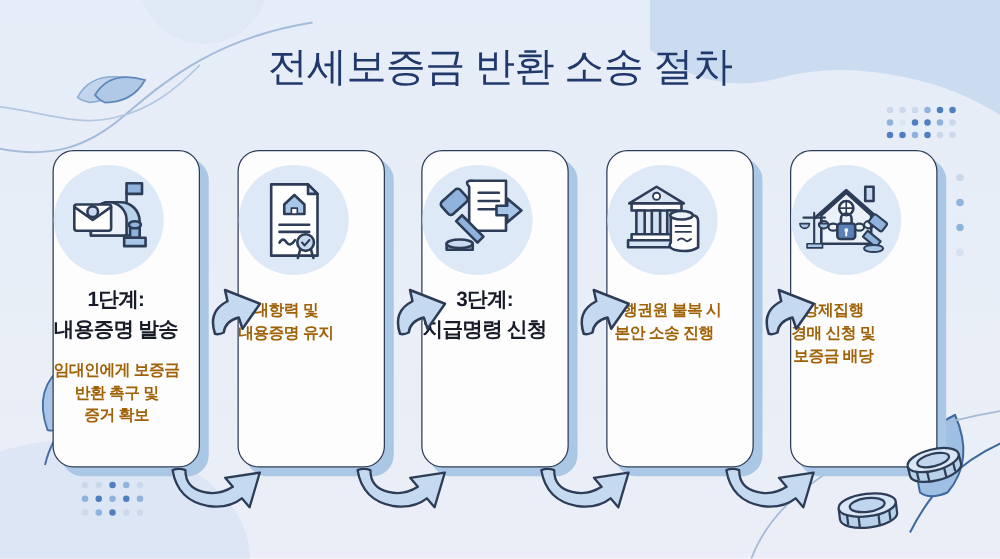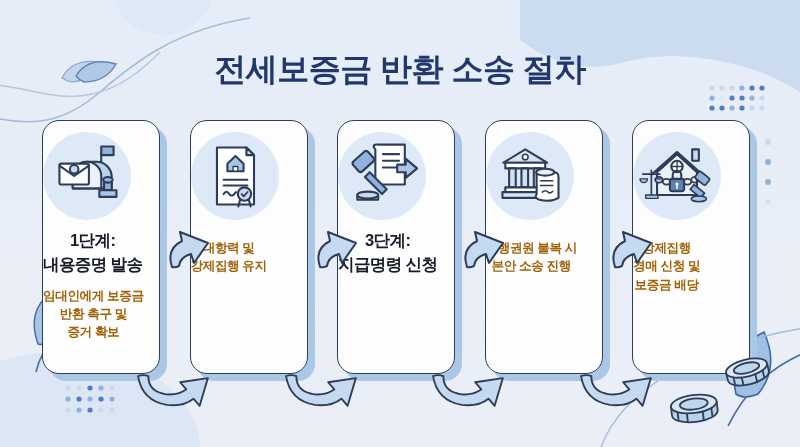--- a/index.html
+++ b/index.html
@@ -7,22 +7,22 @@
   body { font-family:"Liberation Sans","DejaVu Sans",sans-serif; }
   .stage {
     position:relative; width:800px; height:447px;
     background:linear-gradient(180deg,#e5edf8 0%,#e9eef7 60%,#ebeef6 100%);
     overflow:hidden;
   }
   svg { display:block; }
   .deco { position:absolute; pointer-events:none; }
 
   .title {
-    position:absolute; left:0; top:48px; width:800px;
-    text-align:center; font-size:32px; font-weight:700;
+    position:absolute; left:0; top:32px; width:800px;
+    text-align:center; font-size:32px; font-weight:400;
     color:#21386b; letter-spacing:-0.5px;
   }
 
   .cards { position:absolute; left:42px; top:120px; width:708px; height:254px;
            display:flex; justify-content:space-between; }
   .card {
     width:118px; height:254px; background:#fdfdfd;
     border:1.6px solid #2e3d57; border-radius:17px;
     box-shadow:7px 7px 0 #aac7e6;
     display:flex; flex-direction:column; align-items:flex-start;
@@ -167,21 +167,21 @@
             <line x1="28" y1="44" x2="53" y2="44"></line>
             <line x1="28" y1="50" x2="53" y2="50"></line>
             <path d="M28,59 q3,-5 6,0 q3,4 7,-2" fill="none"></path>
             <path d="M46,63 l-2.5,9 M54,63 l2.5,9" fill="none"></path>
             <circle cx="50" cy="59" r="7" fill="#c7d9ef"></circle>
             <path d="M47,59 l2.2,2.4 4,-4.6" fill="none" stroke-width="1.8"></path>
           </g>
         </svg>
       </div>
       <div class="step-desc">대항력 및
-강제집행 유지</div>
+내용증명 유지</div>
     </div>
 
     <div class="card">
       <div class="icon-circle">
         <svg width="76" height="76" viewBox="0 0 80 80">
           <g stroke="#2e3d57" stroke-width="2.2" stroke-linejoin="round" stroke-linecap="round">
             <path d="M33,12 q-5,-6 4,-5 h27 v42 h-31 z" fill="#ffffff"></path>
             <line x1="41" y1="17" x2="58" y2="17"></line>
             <line x1="41" y1="24" x2="58" y2="24"></line>
             <line x1="41" y1="31" x2="58" y2="31"></line>

